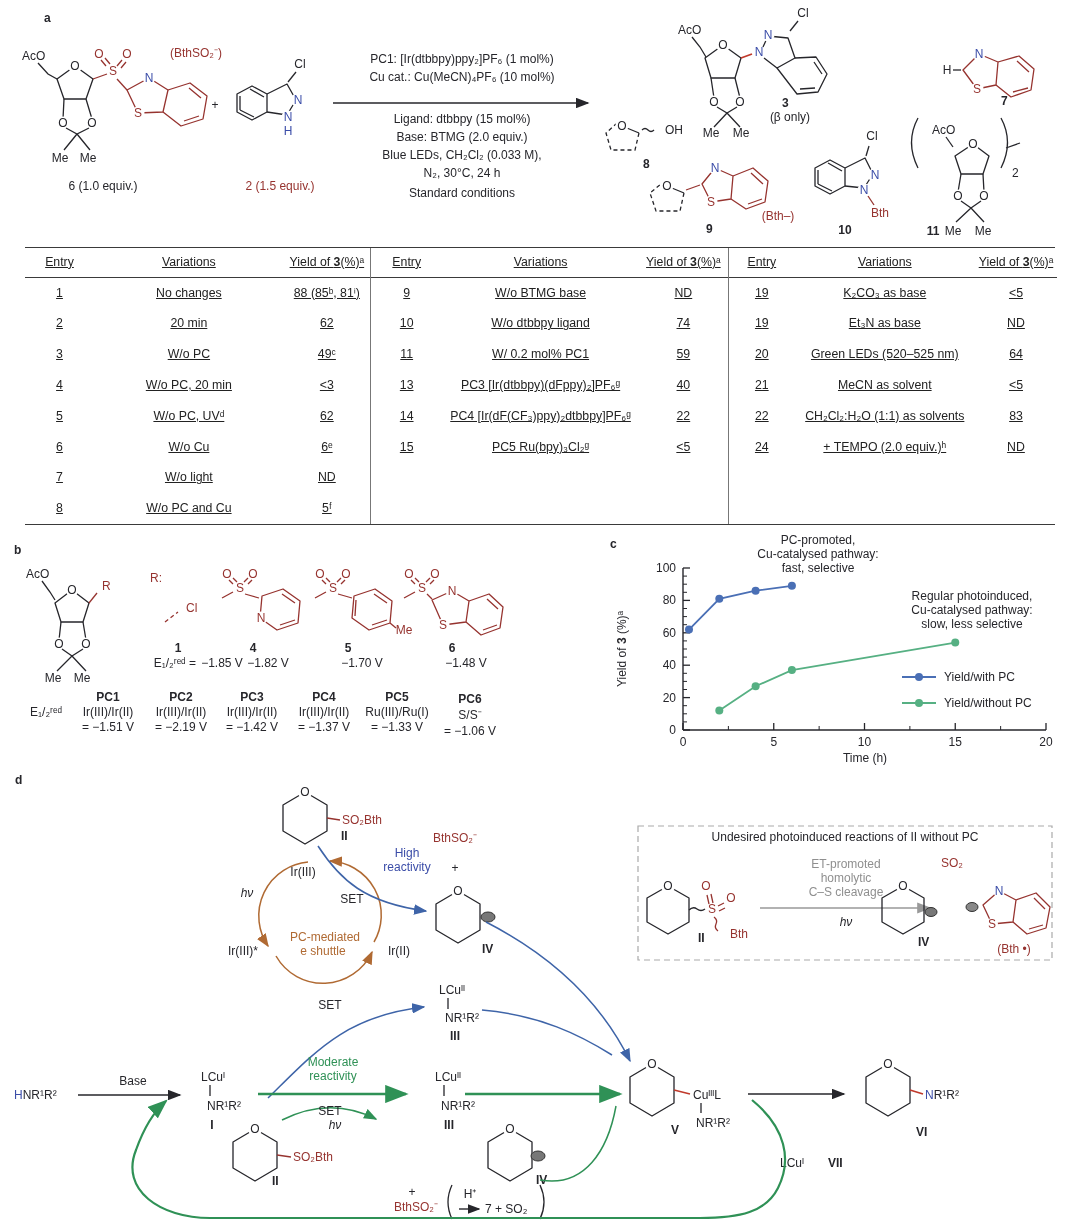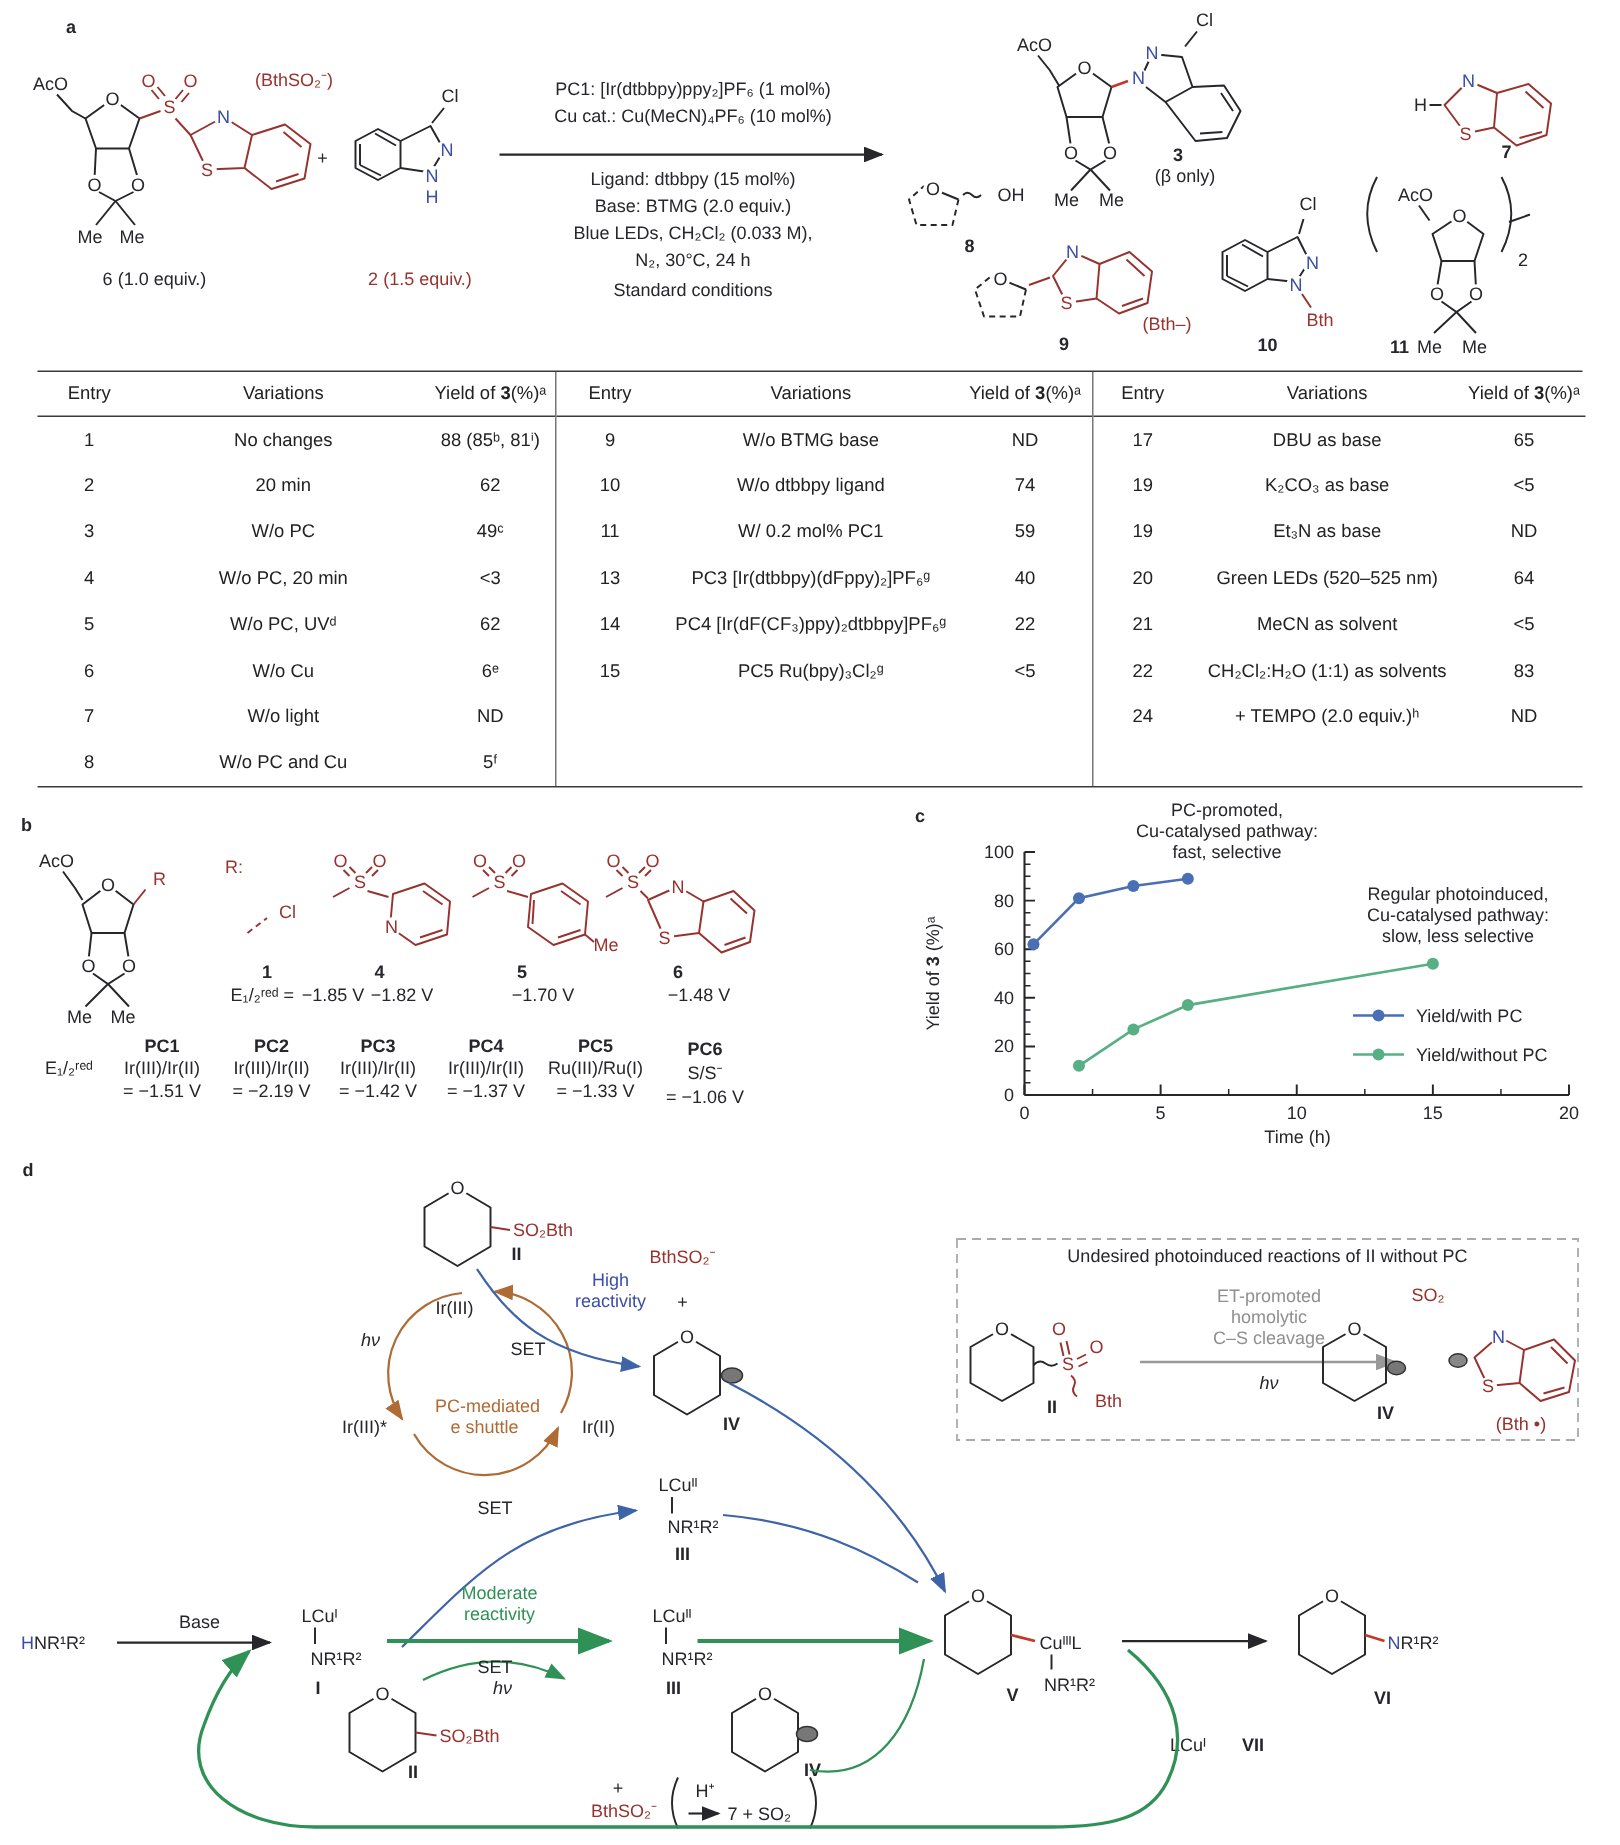--- a/index.html
+++ b/index.html
@@ -14,21 +14,21 @@
   .brn{fill:#b06a33;}
   .gry{fill:#8f8f8f;}
   .ring{fill:none;stroke:#26262b;stroke-width:1.3;stroke-linejoin:round;}
   .ringm{fill:none;stroke:#96332f;stroke-width:1.3;stroke-linejoin:round;}
   .bond{stroke:#26262b;stroke-width:1.3;fill:none;}
   .bondm{stroke:#96332f;stroke-width:1.3;fill:none;}
   .bondr{stroke:#c0392b;stroke-width:1.8;fill:none;}
   .dash{stroke-dasharray:4,3;}
   .wbg{fill:#fff;stroke:none;}
   #tables{position:absolute;left:25px;top:247px;width:1030px;font-size:12.3px;}
-  .tw{display:flex;border-top:1.6px solid #3a3a3a;border-bottom:1.6px solid #3a3a3a;}
+  .tw{display:flex;border-top:1.6px solid #3a3a3a;border-bottom:1.6px solid #3a3a3a;text-decoration:underline;}
   .st{padding:0;}
   .st + .st{border-left:1px solid #777;}
   .hrow{display:grid;grid-template-columns:20% 55% 25%;height:29px;align-items:center;border-bottom:1.3px solid #3a3a3a;font-weight:bold;font-weight:normal;}
   .trow{display:grid;grid-template-columns:20% 55% 25%;height:30.8px;align-items:center;}
   .hrow div,.trow div{text-align:center;line-height:1.1;}
 </style>
 </head>
 <body>
 
 <svg class="abs" style="left:0;top:0" width="1080" height="246" viewBox="0 0 1080 246">
@@ -287,25 +287,20 @@
           <div>PC5 Ru(bpy)₃Cl₂ᵍ</div>
           <div>&lt;5</div>
         </div>
     </div>
     <div class="st" style="flex:0 0 328px">
       <div class="hrow">
         <div>Entry</div>
         <div>Variations</div>
         <div><span>Yield of </span><b>3</b><span>(%)ᵃ</span></div>
       </div>
-      <div class="trow">
-          <div>17</div>
-          <div>DBU as base</div>
-          <div>65</div>
-        </div>
       <div class="trow">
           <div>19</div>
           <div>K₂CO₃ as base</div>
           <div>&lt;5</div>
         </div>
       <div class="trow">
           <div>19</div>
           <div>Et₃N as base</div>
           <div>ND</div>
         </div>

